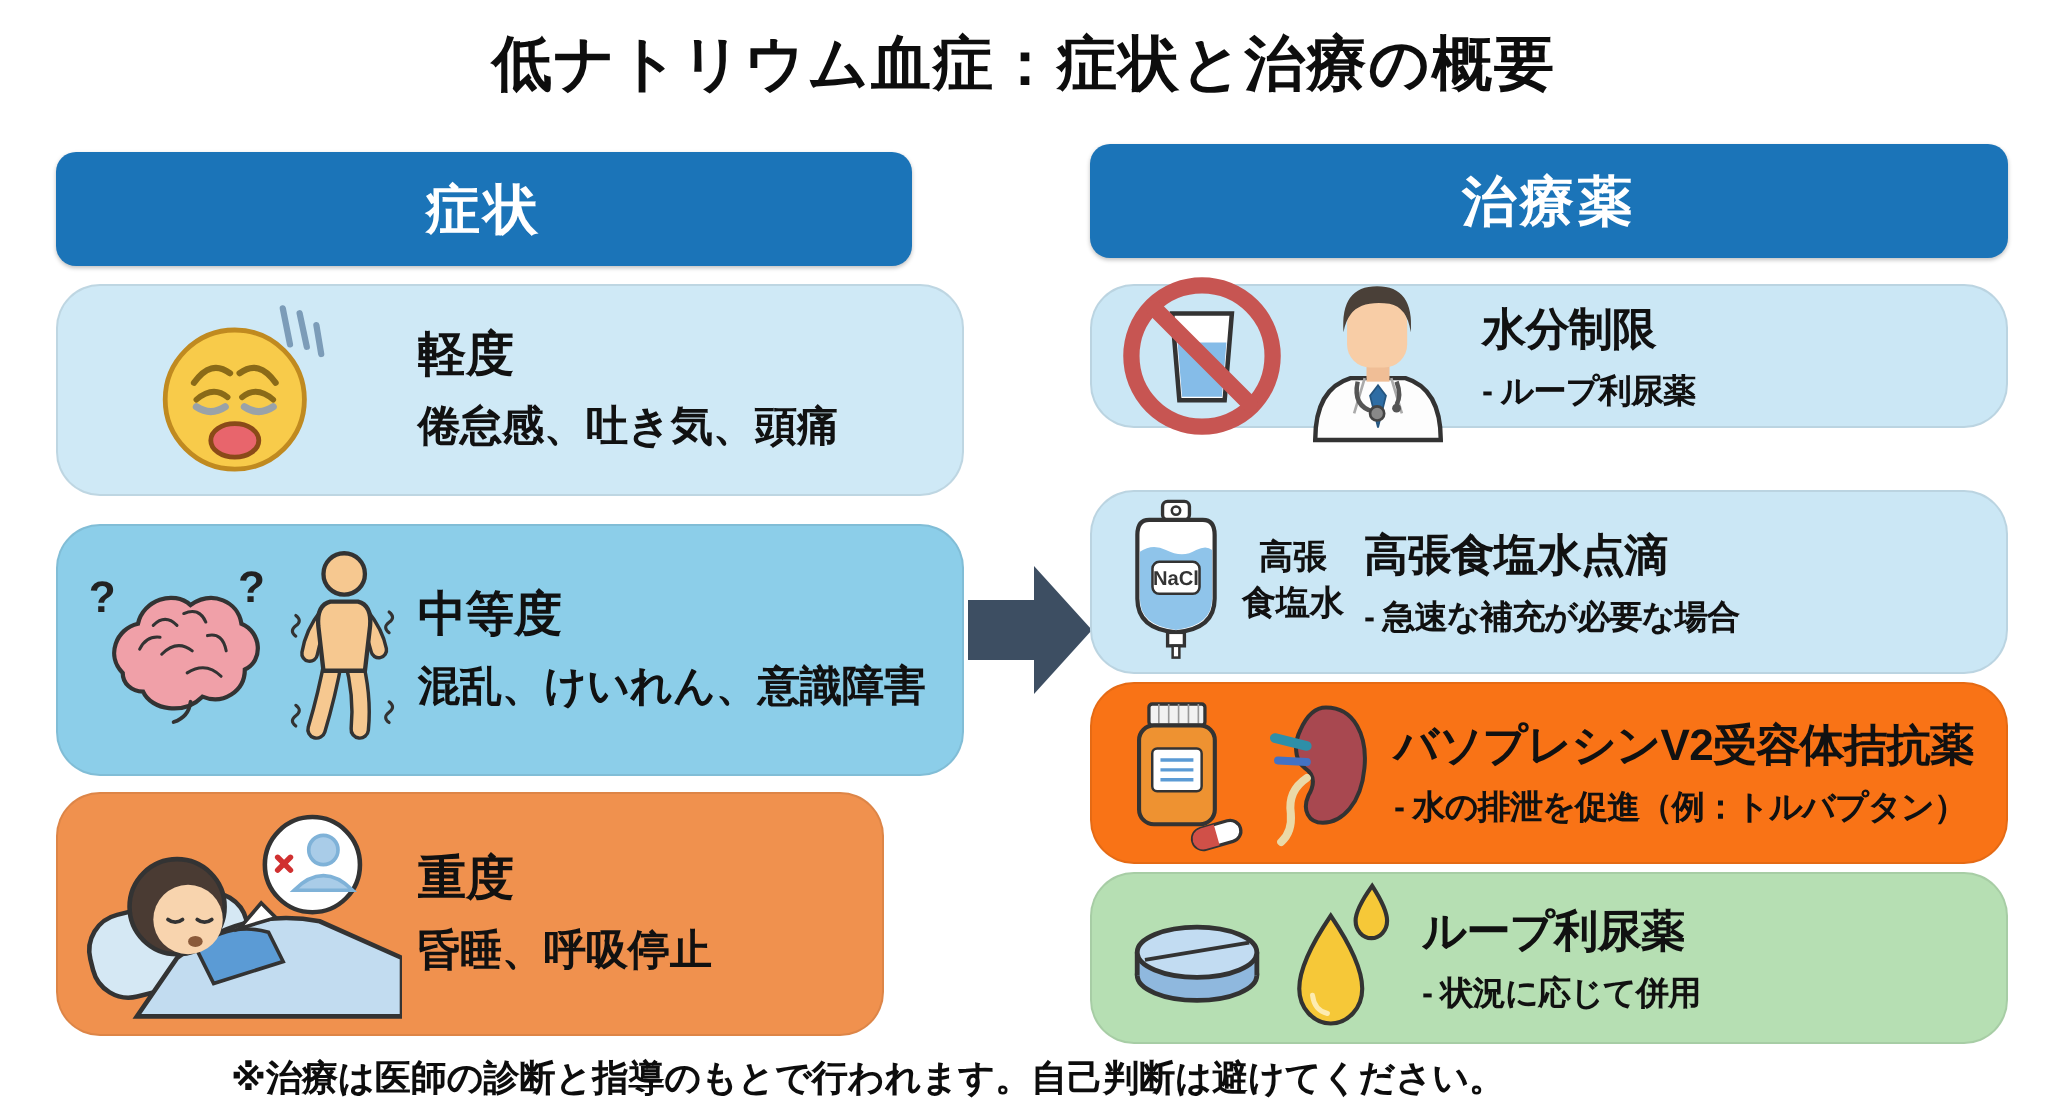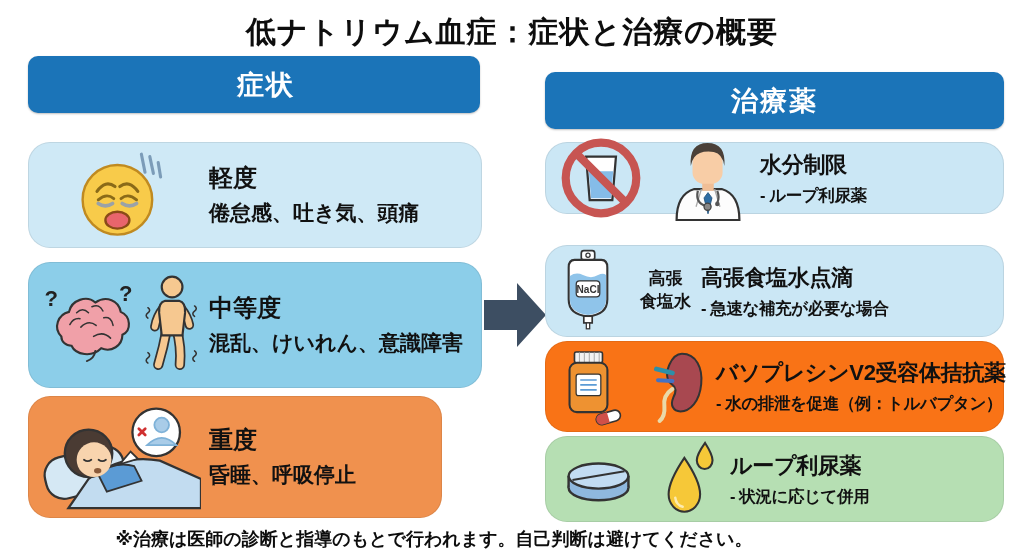--- a/index.html
+++ b/index.html
@@ -4,38 +4,38 @@
 <style>
   html,body{margin:0;padding:0;background:#fff;}
   #frame{position:relative;width:1024px;height:559px;background:#ffffff;overflow:hidden;
          font-family:"Liberation Sans","DejaVu Sans",sans-serif;color:#111;}
   .title{position:absolute;top:12px;left:0;width:1024px;text-align:center;
          font-size:30px;font-weight:900;letter-spacing:1px;color:#0d0d0d;}
   .col-header{position:absolute;height:57px;border-radius:10px;background:#1B74B8;
          display:flex;align-items:center;justify-content:center;
          color:#fff;font-size:27px;font-weight:800;letter-spacing:2px;
          box-shadow:0 1px 2px rgba(0,0,0,.25);}
-  #hdr-symptoms{left:28px;top:56px;width:428px;padding-left:24px;}
+  #hdr-symptoms{left:28px;top:76px;width:428px;}
   #hdr-treatments{left:545px;top:72px;width:459px;}
   .box{position:absolute;border-radius:22px;display:flex;align-items:center;
        border:1px solid rgba(0,0,0,.08);box-sizing:border-box;padding:0 12px;}
   
   #sbox1{left:28px;top:142px;width:454px;height:106px;background:#CFE9F6;}
   #sbox2{left:28px;top:262px;width:454px;height:126px;background:#8CCEE9;}
   #sbox3{left:28px;top:396px;width:414px;height:122px;background:#F0914E;}
   .s-icons{width:160px;display:flex;align-items:center;justify-content:center;gap:2px;flex:none;}
   .s-text{margin-left:8px;}
   .s-title{font-size:24px;font-weight:800;line-height:1.25;}
   .s-desc{font-size:21px;font-weight:700;margin-top:6px;white-space:nowrap;}
   
   #tbox1{left:545px;top:142px;width:459px;height:72px;background:#CBE7F5;}
   #tbox2{left:545px;top:245px;width:459px;height:92px;background:#CBE7F5;}
   #tbox3{left:545px;top:341px;width:459px;height:91px;background:#f97316;}
   #tbox4{left:545px;top:436px;width:459px;height:86px;background:#B6DFB3;}
-  .t-icons{display:flex;align-items:center;justify-content:center;gap:22px;flex:none;}
+  .t-icons{display:flex;align-items:center;justify-content:center;gap:3px;flex:none;}
   .t-text{margin-left:10px;}
   .t-title{font-size:22px;font-weight:800;white-space:nowrap;letter-spacing:-0.3px;}
   .t-desc{font-size:16.5px;font-weight:700;margin-top:5px;white-space:nowrap;letter-spacing:-0.4px;}
   .bag-caption{font-size:17px;font-weight:800;text-align:center;line-height:1.35;margin-left:0;}
   #arrow{position:absolute;left:484px;top:283px;}
   .footnote{position:absolute;top:527px;left:0;width:868px;text-align:center;
             font-size:18px;font-weight:700;color:#0d0d0d;}
   svg{display:block;}
 </style>
 </head>

